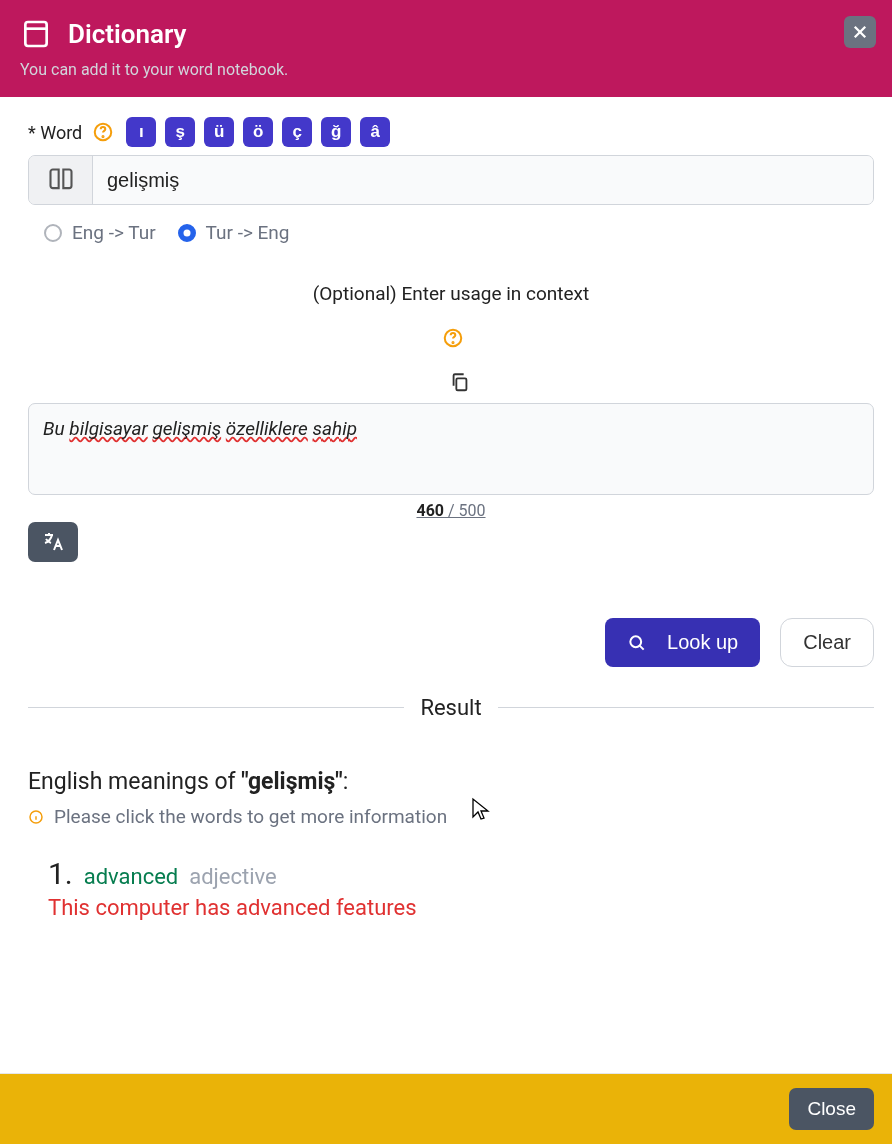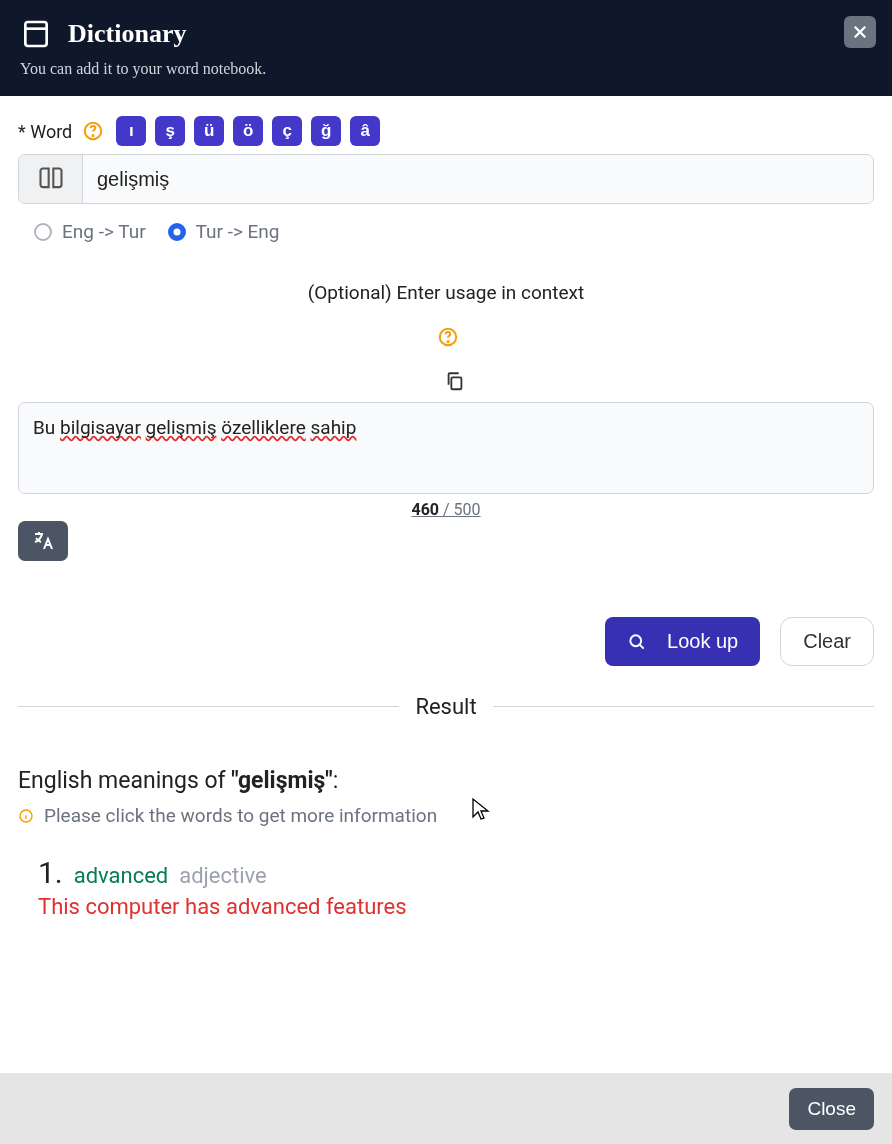--- a/index.html
+++ b/index.html
@@ -6,27 +6,26 @@
   html, body {
     margin: 0; padding: 0;
     font-family: -apple-system, BlinkMacSystemFont, "Segoe UI", Roboto, "Helvetica Neue", Arial, sans-serif;
     background: #fff;
     width: 892px;
     height: 1144px;
     overflow: hidden;
     position: relative;
   }
   .header {
-    background: #0f172a;
+    background: #be185d;
     padding: 18px 24px 18px 20px;
     color: #fff;
     display: flex;
     flex-direction: column;
     position: relative;
-    font-family: Liberation Serif, serif;
   }
   .header-top {
     display: flex;
     align-items: center;
   }
   .dict-icon {
     width: 32px;
     height: 32px;
     margin-right: 16px;
   }
@@ -49,21 +48,21 @@
     border-radius: 6px;
     background: #6b7280;
     display: flex;
     align-items: center;
     justify-content: center;
     cursor: pointer;
   }
   .close-x svg { display:block; }
 
   .body {
-    padding: 20px 18px 10px 18px;
+    padding: 20px 18px 10px 28px;
   }
 
   .word-row {
     display: flex;
     align-items: center;
     margin-bottom: 8px;
     gap: 6px;
   }
   .word-label {
     font-size: 18px;
@@ -196,20 +195,21 @@
     border: 1px solid #d1d5db;
     border-radius: 7px;
     background: #f9fafb;
     padding: 12px 14px;
     font-size: 19px;
     line-height: 1.4;
     resize: vertical;
     outline: none;
     font-family: inherit;
     color: #222;
+    font-style: italic;
   }
   .underline-red {
     text-decoration: underline wavy #e03131;
     text-decoration-skip-ink: none;
   }
 
   .count-row {
     text-align: center;
     font-size: 16px;
     color: #6b7280;
@@ -322,21 +322,21 @@
 
   .footer {
     position: absolute;
     bottom: 0;
     left: 0;
     right: 0;
     border-top: 1px solid #e5e7eb;
     padding: 14px 18px;
     display: flex;
     justify-content: flex-end;
-    background: #e5e5e5;
+    background: #eab308;
   }
   .close-btn {
     background: #4b5563;
     color: #fff;
     border: none;
     border-radius: 7px;
     font-size: 19px;
     padding: 10px 18px;
     cursor: pointer;
   }

